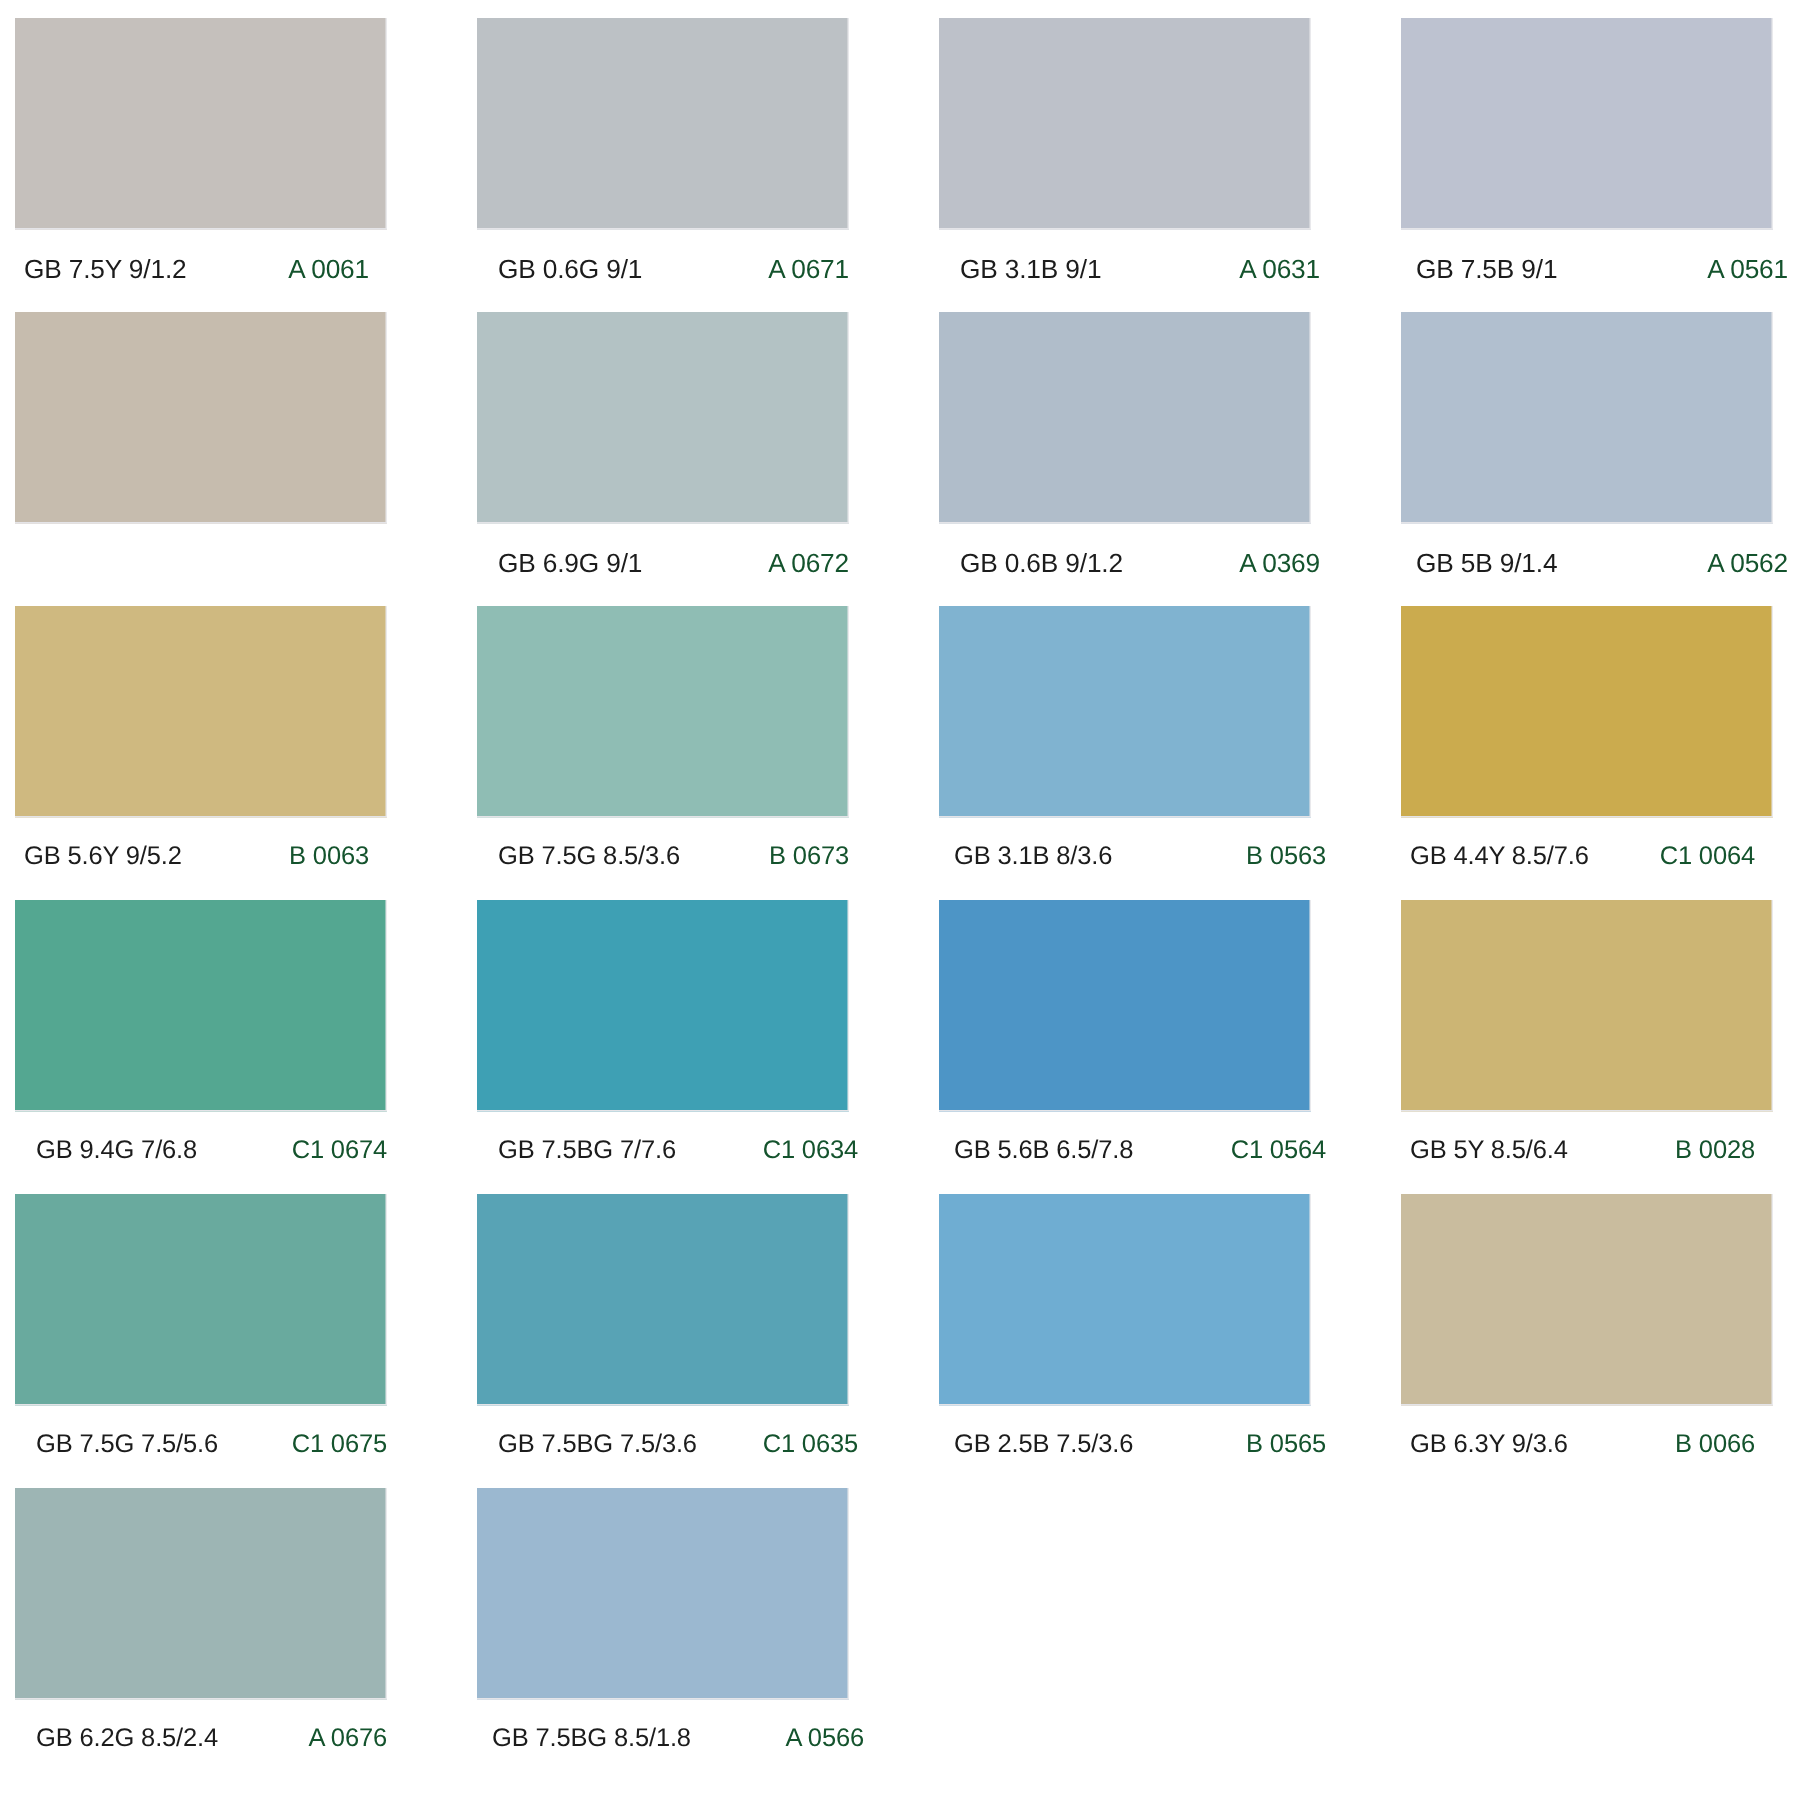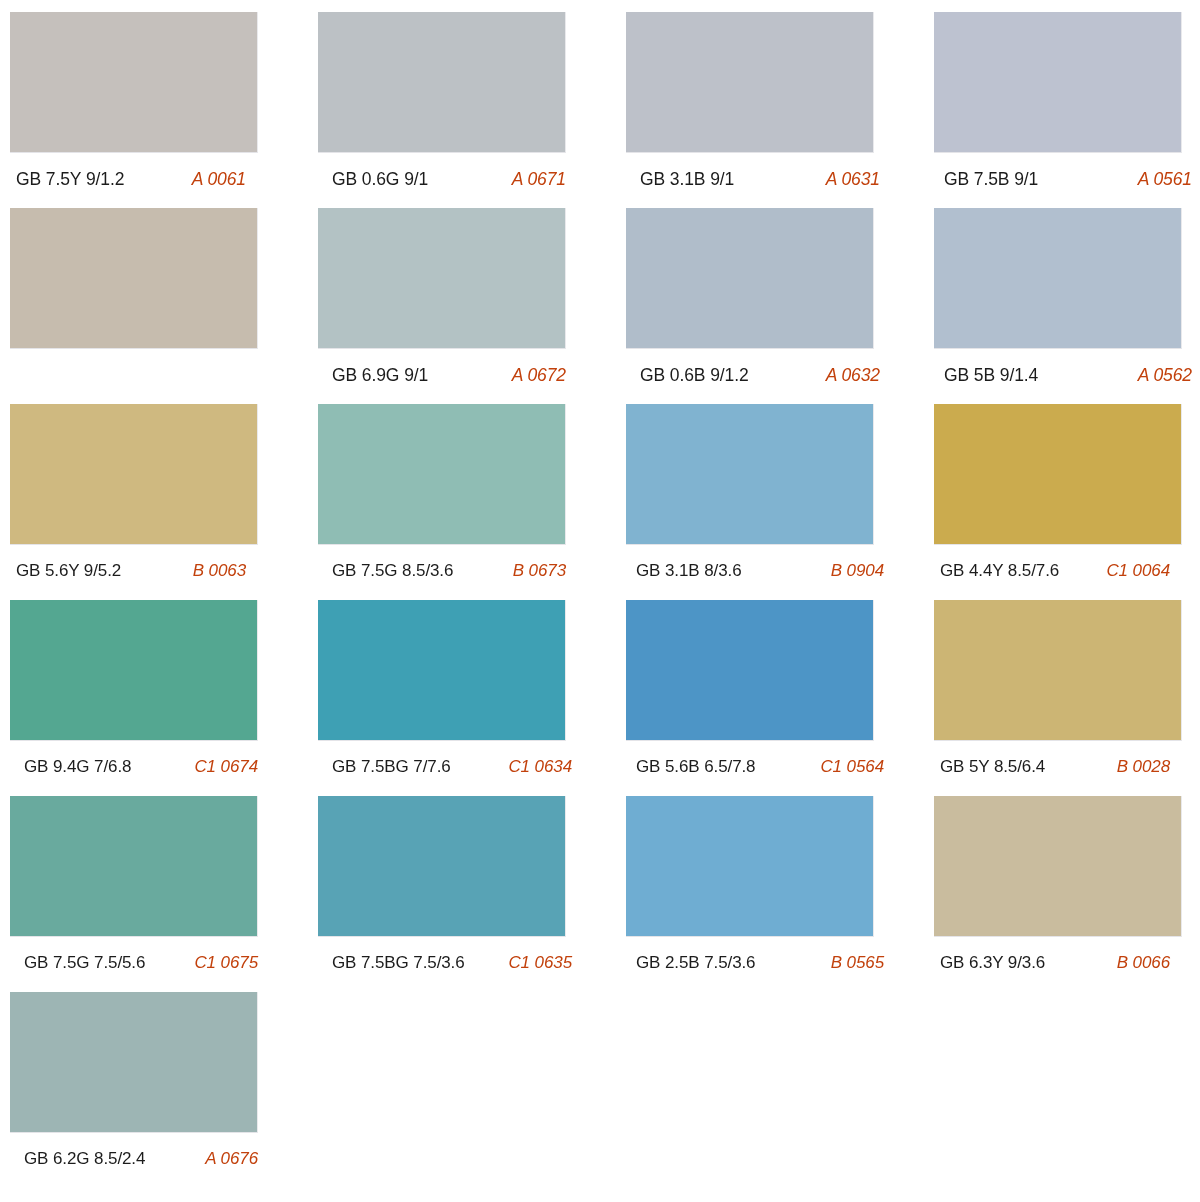--- a/index.html
+++ b/index.html
@@ -64,26 +64,25 @@
 
   .notation {
     font-size: 17.5px;
     color: #1c1c1c;
     letter-spacing: -0.1px;
     font-weight: 400;
   }
 
   .code {
     font-size: 17.5px;
-    color: #c2410c;
+    color: #14532d;
     letter-spacing: -0.1px;
     font-weight: 400;
     margin-left: auto;
     padding-right: 4px;
-    font-style: italic;
   }
 
   
   .col-0 .swatch-caption { padding-left: 6px; }
   .col-0 .code { padding-right: 18px; }
 
   .col-1 .swatch-caption { padding-left: 14px; }
   .col-1 .code { padding-right: 14px; }
 
   .col-2 .swatch-caption { padding-left: 14px; }
@@ -140,21 +139,21 @@
         <div class="swatch-chip" style="background: rgb(179, 194, 196);"></div>
         <div class="swatch-caption">
           <span class="notation">GB 6.9G 9/1</span>
           <span class="code">A 0672</span>
         </div>
       </div>
       <div class="swatch-cell col-2 row-1">
         <div class="swatch-chip" style="background: rgb(176, 189, 202);"></div>
         <div class="swatch-caption">
           <span class="notation">GB 0.6B 9/1.2</span>
-          <span class="code">A 0632</span>
+          <span class="code">A 0369</span>
         </div>
       </div>
       <div class="swatch-cell col-3 row-1">
         <div class="swatch-chip" style="background: rgb(177, 191, 207);"></div>
         <div class="swatch-caption">
           <span class="notation">GB 5B 9/1.4</span>
           <span class="code">A 0562</span>
         </div>
       </div>
       <div class="swatch-cell col-0 row-2">
@@ -168,21 +167,21 @@
         <div class="swatch-chip" style="background: rgb(143, 189, 180);"></div>
         <div class="swatch-caption">
           <span class="notation">GB 7.5G 8.5/3.6</span>
           <span class="code">B 0673</span>
         </div>
       </div>
       <div class="swatch-cell col-3 row-2">
         <div class="swatch-chip" style="background: rgb(128, 179, 208);"></div>
         <div class="swatch-caption">
           <span class="notation">GB 3.1B 8/3.6</span>
-          <span class="code">B 0904</span>
+          <span class="code">B 0563</span>
         </div>
       </div>
       <div class="swatch-cell col-0 row-3">
         <div class="swatch-chip" style="background: rgb(203, 171, 78);"></div>
         <div class="swatch-caption">
           <span class="notation">GB 4.4Y 8.5/7.6</span>
           <span class="code">C1 0064</span>
         </div>
       </div>
       <div class="swatch-cell col-1 row-3">
@@ -241,14 +240,21 @@
           <span class="code">B 0066</span>
         </div>
       </div>
       <div class="swatch-cell col-1 row-5">
         <div class="swatch-chip" style="background: rgb(157, 181, 180);"></div>
         <div class="swatch-caption">
           <span class="notation">GB 6.2G 8.5/2.4</span>
           <span class="code">A 0676</span>
         </div>
       </div>
+      <div class="swatch-cell col-3 row-5">
+        <div class="swatch-chip" style="background: rgb(155, 184, 208);"></div>
+        <div class="swatch-caption">
+          <span class="notation">GB 7.5BG 8.5/1.8</span>
+          <span class="code">A 0566</span>
+        </div>
+      </div>
     </div>
 </div>
 
 </body></html>

